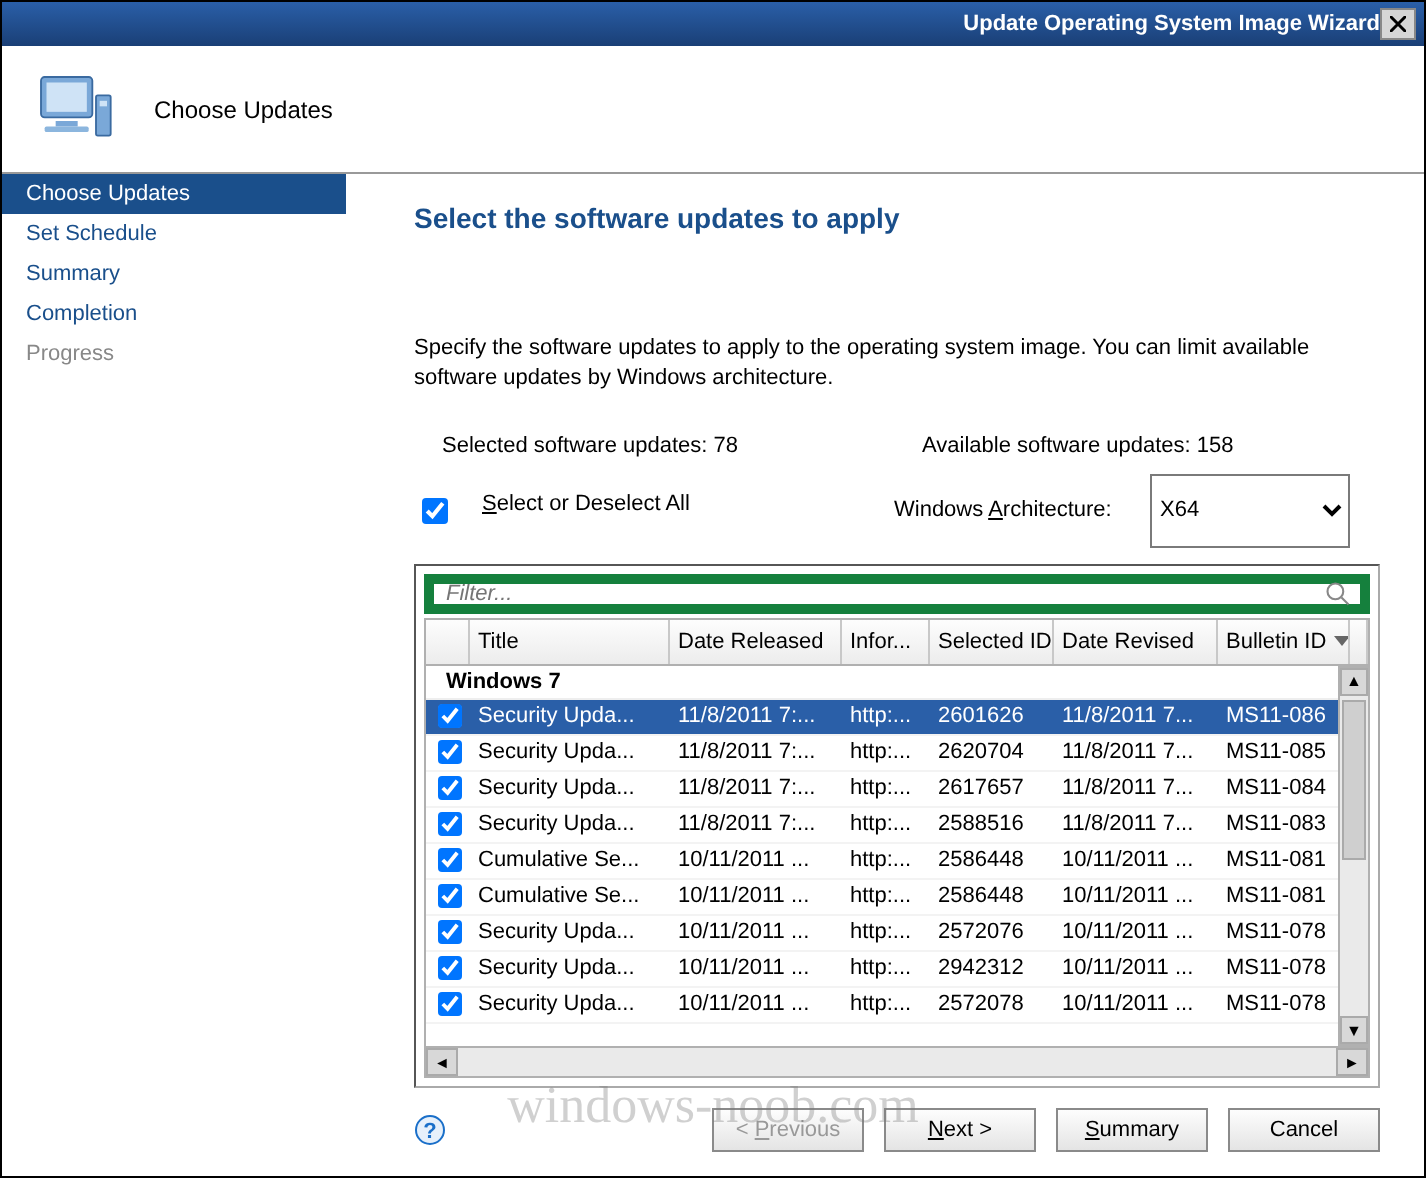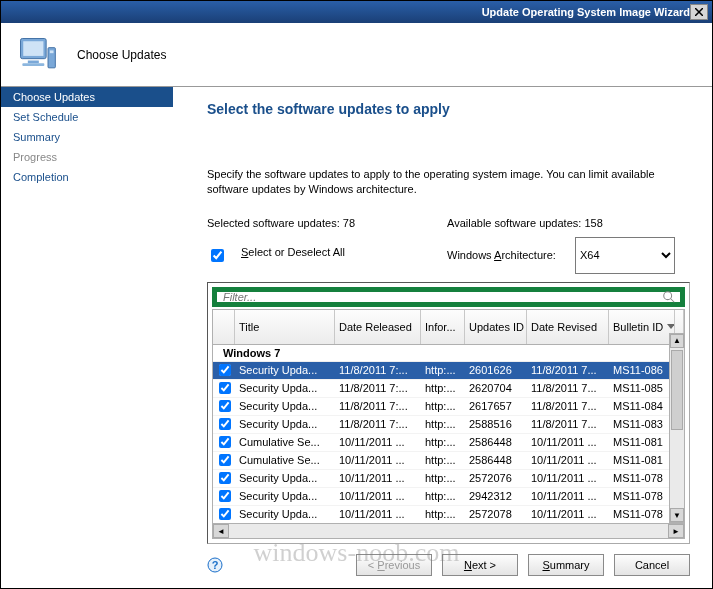--- a/index.html
+++ b/index.html
@@ -71,21 +71,21 @@
     flex-direction: column;
   }
   .page-title {
     color: #1a4f8b;
     font-size: 14px;
     font-weight: bold;
     margin-bottom: 50px;
   }
   .desc { font-size: 11px; color:#000; line-height:1.35; margin-bottom:20px; max-width:470px;}
   .stats-row { display:flex; font-size:11px; margin-bottom:8px;}
-  .stats-row .left { width: 240px;}
+  .stats-row .left { width: 240px; margin-left: 14px;}
   .select-row { display:flex; align-items:center; font-size:11px; margin-bottom:8px;}
   .select-row .left { width: 240px; display:flex; align-items:flex-start; gap:14px;}
   .select-row .archlabel { width:128px;}
   .select-row select {
     width: 100px; height:37px; font-size:11px;
     border: 1px solid #7a7a7a; background:#fff;
   }
   .chk { width:13px; height:13px;}
   .grid-wrap {
     border: 1px inset #aaa;
@@ -106,21 +106,21 @@
   }
   .filter-row input {
     flex:1; border:none; outline:none; font-size:11px; font-style:italic; color:#888; background:transparent;
   }
   .filter-row .search-ic { width:14px; height:14px; color:#888;}
   .grid-header {
     display:flex;
     margin: 0 4px;
     border: 1px solid #b0b0b0;
     background: linear-gradient(to bottom, #fdfdfd, #ececec);
-    height: 36px;
+    height: 24px;
     font-size:11px;
   }
   .gh {
     border-right:1px solid #c8c8c8;
     padding: 2px 4px;
     overflow:hidden; white-space:nowrap;
     display:flex; align-items:center;
   }
   .gh.sorted::after {
     content:""; display:inline-block; margin-left:4px;
@@ -221,22 +221,22 @@
   </svg>
   <span class="step-title">Choose Updates</span>
 </div>
 
 <div class="body">
 
   <div class="sidebar" id="sidebar">
       <div class="side-item active">Choose Updates</div>
       <div class="side-item">Set Schedule</div>
       <div class="side-item">Summary</div>
+      <div class="side-item">Completion</div>
       <div class="side-item disabled">Progress</div>
-      <div class="side-item">Completion</div>
     </div>
 
   <div class="main">
     <div class="page-title">Select the software updates to apply</div>
     <div class="desc">Specify the software updates to apply to the operating system image. You can limit available software updates by Windows architecture.</div>
 
     <div class="stats-row">
       <div class="left">
         <span>Selected software updates:</span>
         <span> </span>
@@ -265,21 +265,21 @@
             <circle cx="6.5" cy="6.5" r="4.5" fill="none" stroke="#888" stroke-width="1.2"></circle>
             <line x1="10" y1="10" x2="14" y2="14" stroke="#888" stroke-width="1.2"></line>
           </svg>
       </div>
 
       <div class="grid-header" id="grid-header">
         <div class="gh col-chk"></div>
       <div class="gh col-title">Title</div>
           <div class="gh col-date">Date Released</div>
           <div class="gh col-info">Infor...</div>
-          <div class="gh col-art">Updates ID</div>
+          <div class="gh col-art">Selected ID</div>
           <div class="gh col-rev">Date Revised</div>
           <div class="gh col-bull sorted">Bulletin ID</div>
           <div class="gh col-end"></div>
         </div>
 
       <div class="grid-body" id="grid-body">
           <div class="group-row">Windows 7</div>
           <div class="data-row selected">
             <div class="cell col-chk">
               <input type="checkbox" checked="" style="">

